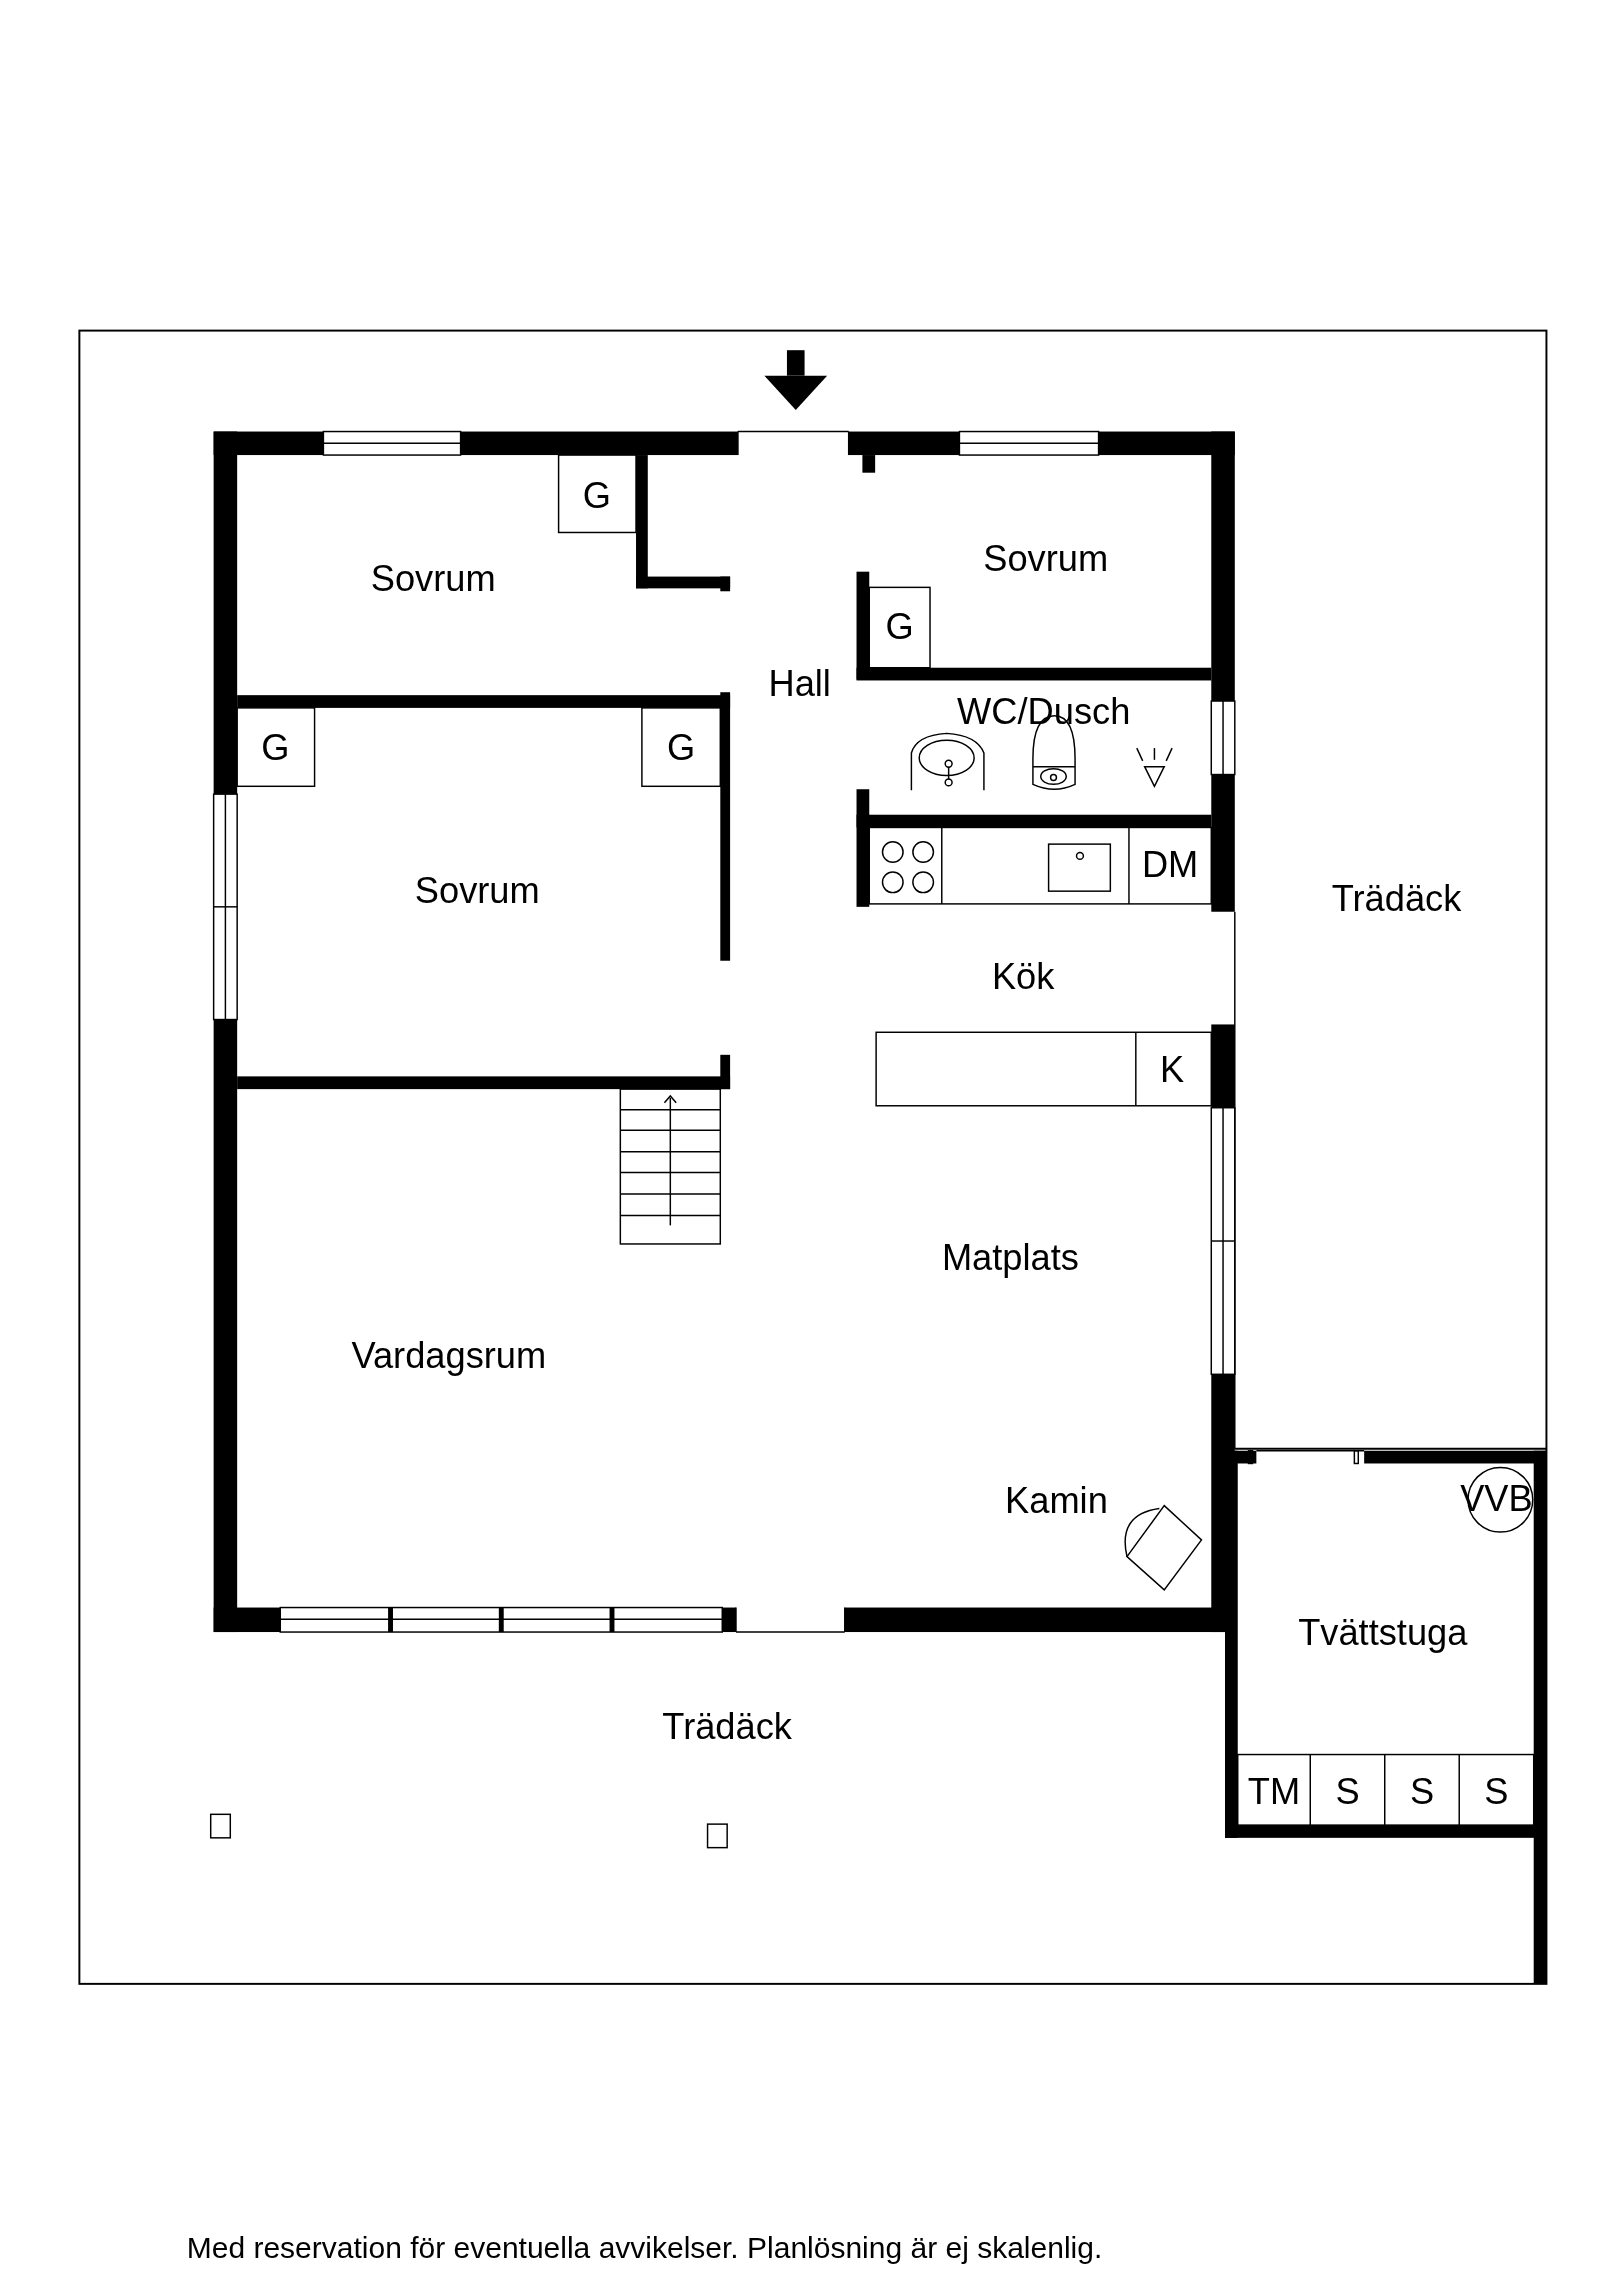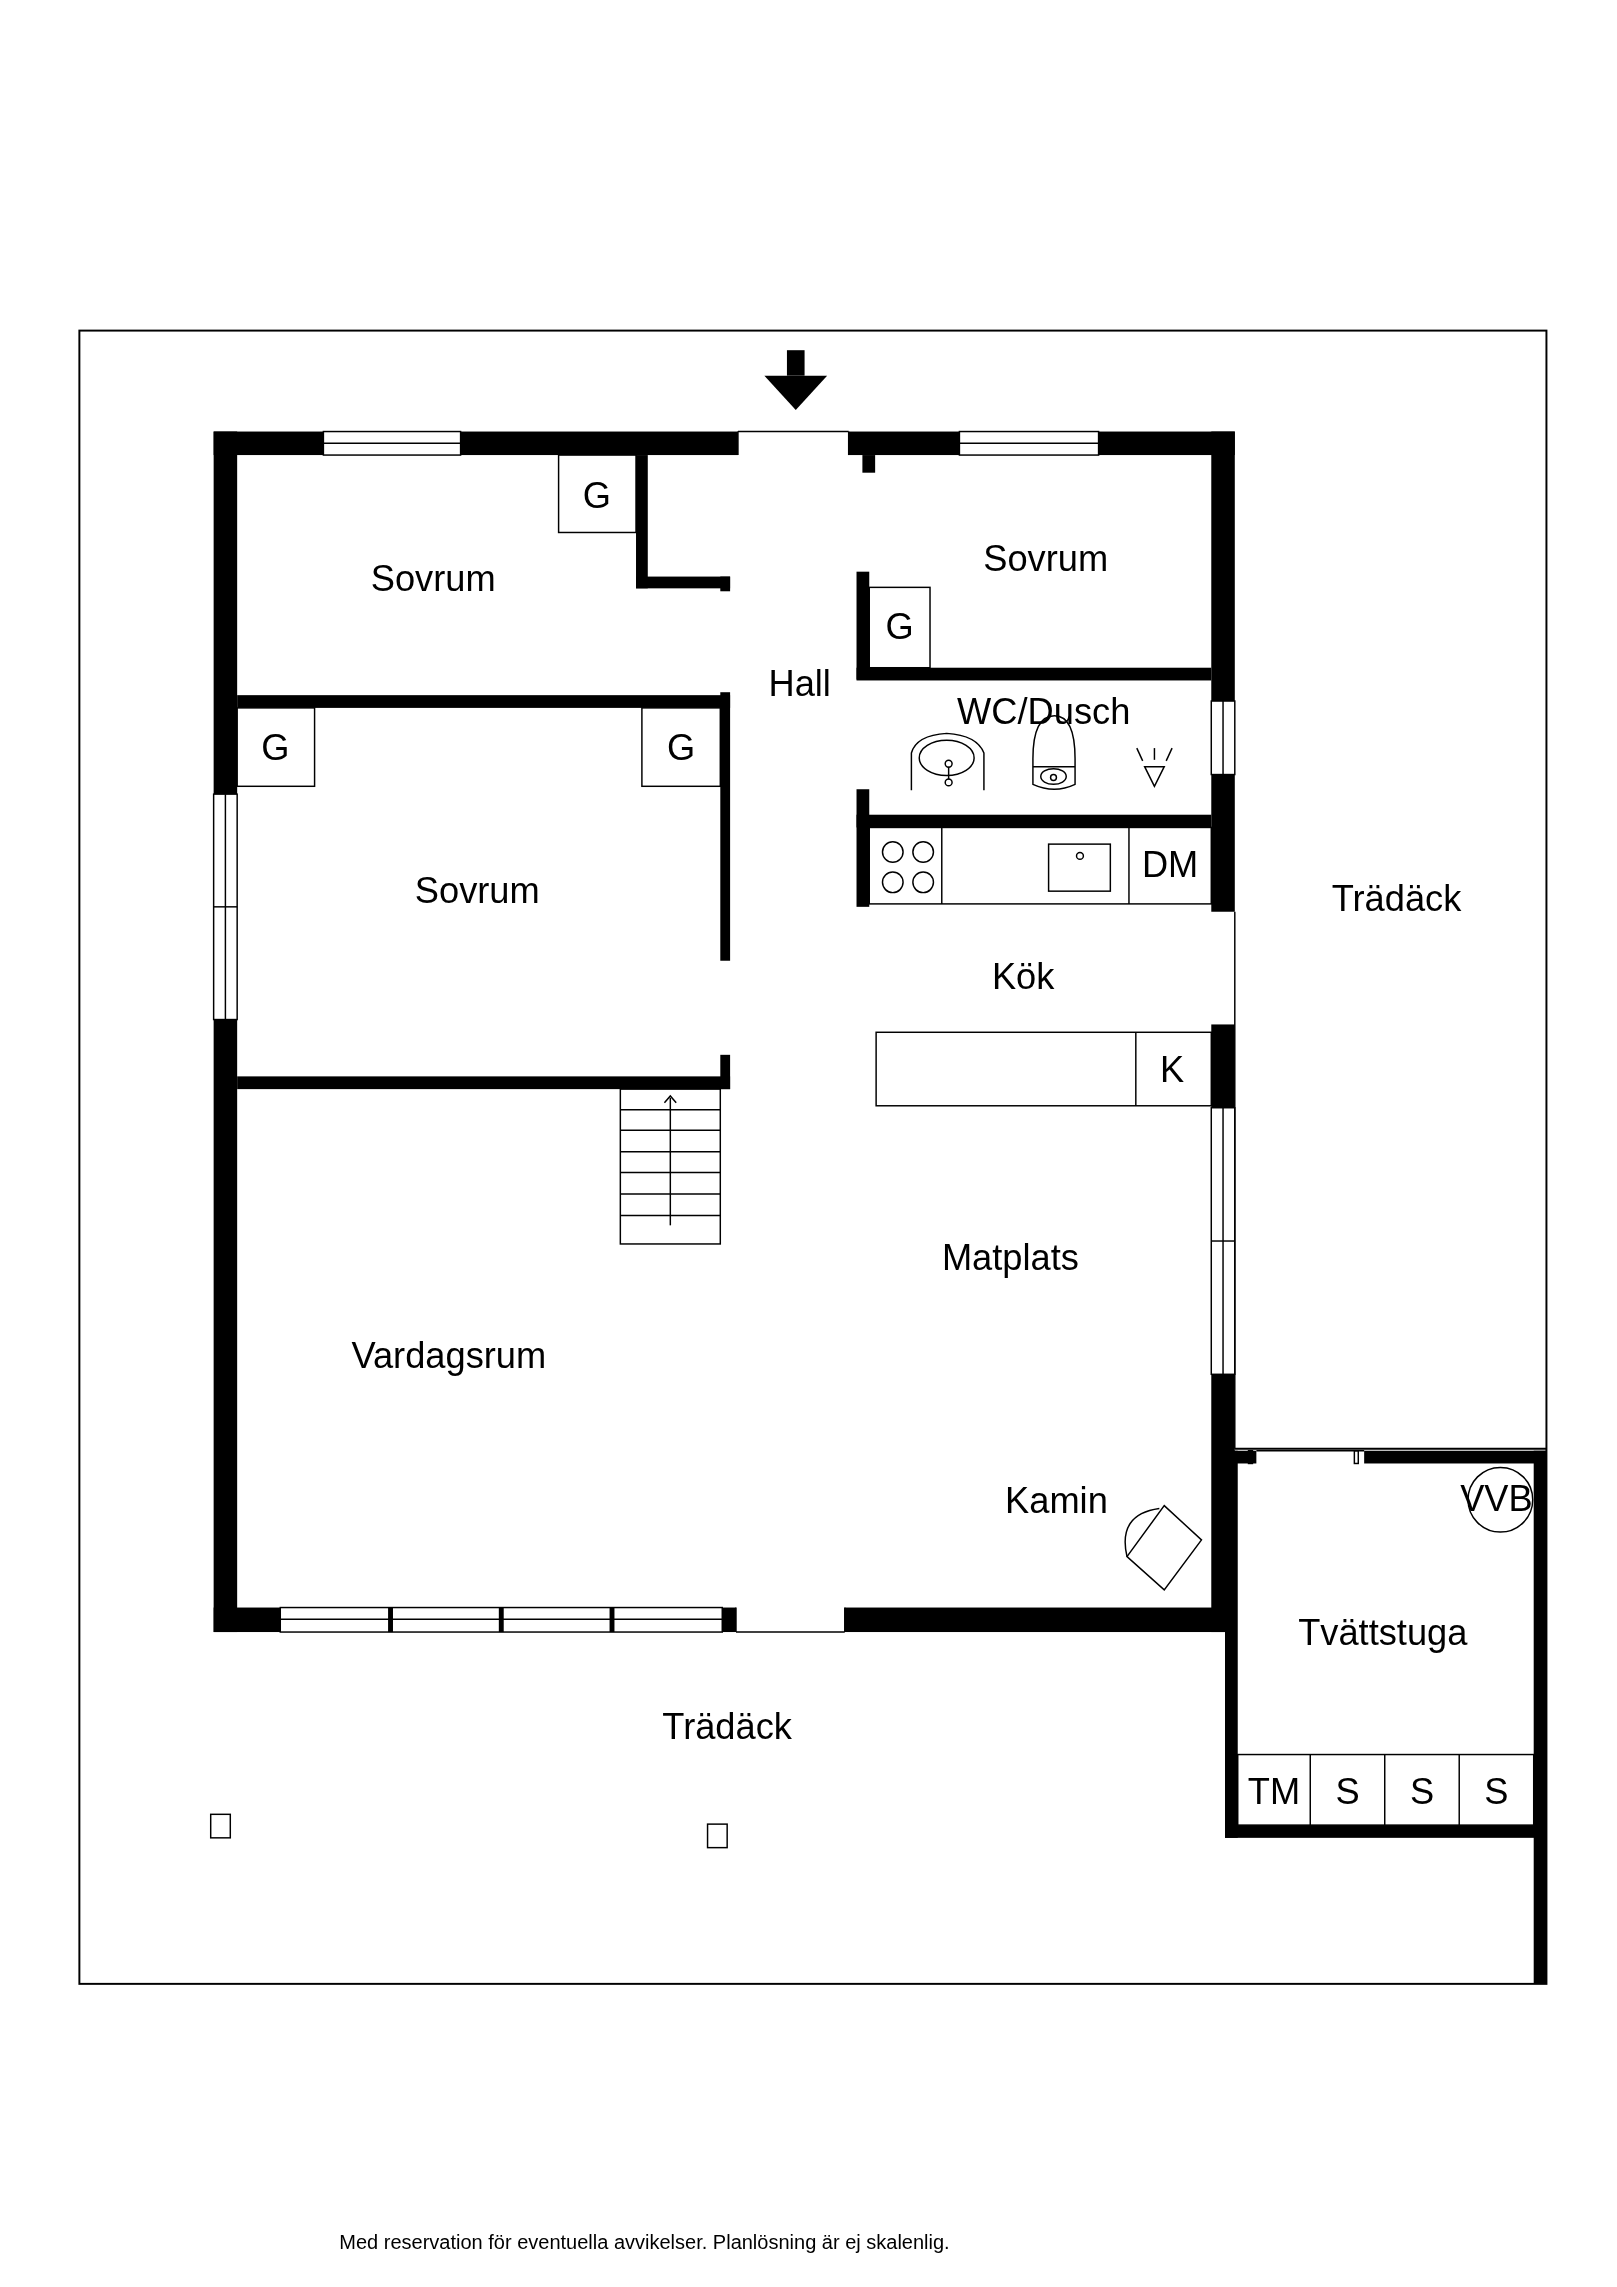--- a/index.html
+++ b/index.html
@@ -1,21 +1,21 @@
 <!DOCTYPE html>
 <html><head>
 <meta charset="utf-8">
 <style>
   html, body { margin:0; padding:0; background:#ffffff; }
   body { width:1617px; height:2288px; position:relative; overflow:hidden;
          font-family: "Liberation Sans", sans-serif; color:#000; }
   #plan { position:absolute; left:0; top:0; width:1617px; height:2288px; }
   .lbl { font-family: "Liberation Sans", sans-serif; font-size:37px; fill:#000; }
   .footer { position:absolute; left:0; width:1289px; top:2231px; text-align:center;
-            font-size:20px; font-family: "Liberation Sans", sans-serif; color:#000; }
+            font-size:30px; font-family: "Liberation Sans", sans-serif; color:#000; }
 </style>
 </head>
 <body>
 
 <svg id="plan" viewBox="0 0 1650 2334" xmlns="http://www.w3.org/2000/svg">
 
   <rect x="81" y="337" width="1497" height="1687" fill="none" stroke="#000" stroke-width="2"></rect>
 
   <g>
     <rect x="803" y="357" width="18" height="26" fill="#000"></rect>

